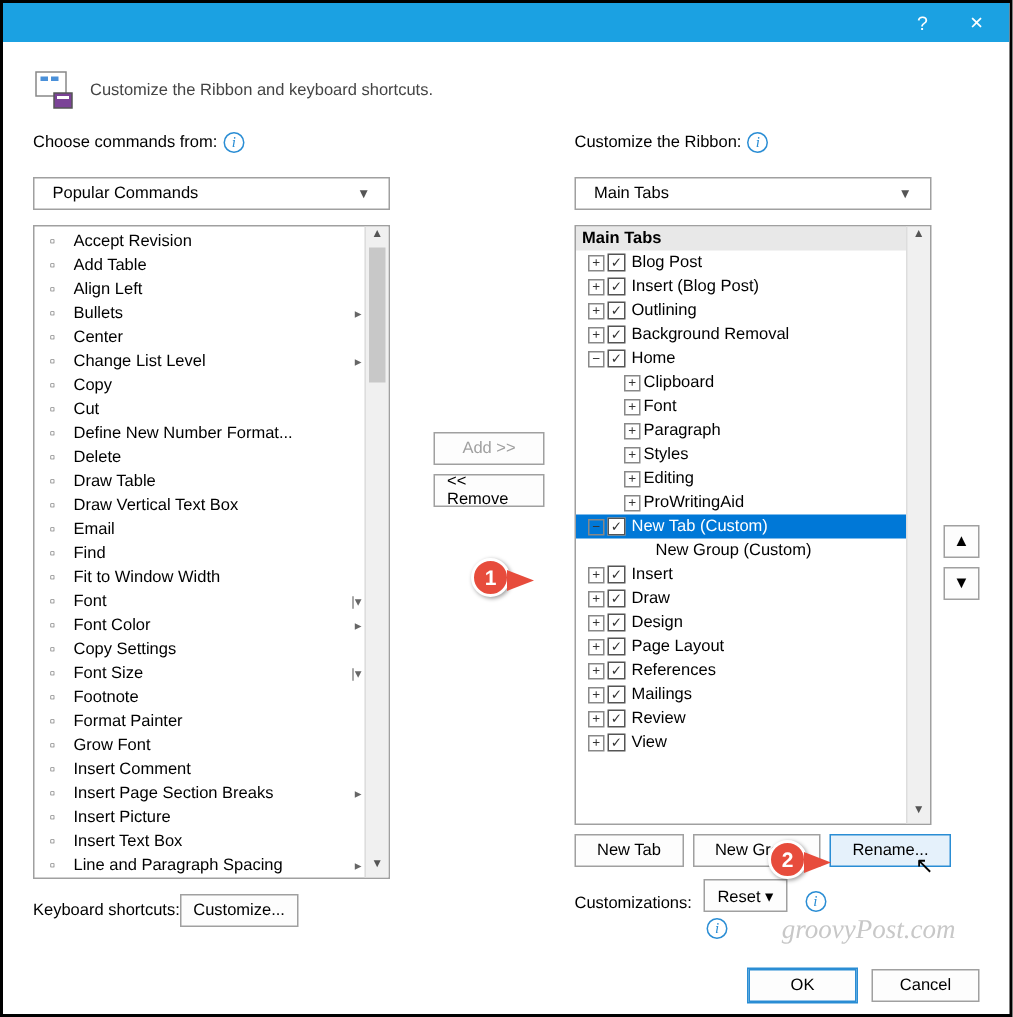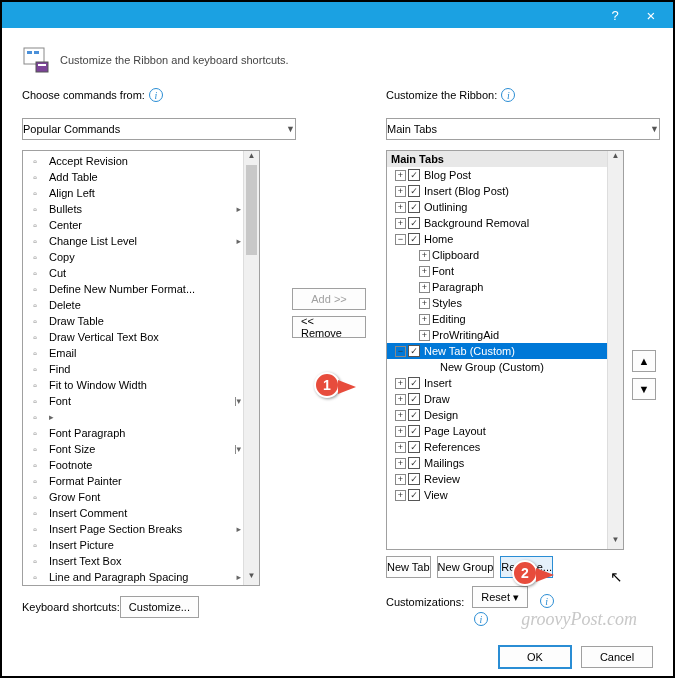--- a/index.html
+++ b/index.html
@@ -9,21 +9,21 @@
 .titlebar .cls{font-size:15px}
 .content{padding:18px 20px 10px 20px;position:relative}
 .hdr{display:flex;align-items:center;margin-bottom:14px}
 .hdr svg{margin-right:10px}
 .hdr-txt{color:#444}
 .row{display:flex;gap:20px}
 .colL{width:250px}
 .colR{flex:1}
 .lbl{display:flex;align-items:center;margin-bottom:16px}
 .info{display:inline-flex;width:14px;height:14px;border:1px solid #2a8dd4;border-radius:50%;color:#2a8dd4;font-style:italic;font-family:Georgia,serif;font-size:10px;align-items:center;justify-content:center;margin-left:4px}
-.combo{width:274px;height:22px;border:1px solid #a0a0a0;background:#fff;display:flex;align-items:center;justify-content:space-between;padding:0 0;margin-bottom:10px}
+.combo{width:238px;height:22px;border:1px solid #a0a0a0;background:#fff;display:flex;align-items:center;justify-content:space-between;padding:0 12px;margin-bottom:10px}
 .combo .arr{font-size:9px;color:#555}
 .listbox{width:238px;height:436px;border:1px solid #a0a0a0;background:#fff;position:relative;overflow:hidden}
 .listbox .sb{position:absolute;right:0;top:0;bottom:0;width:16px;background:#f0f0f0;border-left:1px solid #ddd}
 .listbox .sb .th{position:absolute;left:2px;right:2px;top:14px;height:90px;background:#c8c8c8}
 .listbox .sb .ab{position:absolute;left:0;right:0;height:14px;text-align:center;font-size:8px;color:#555}
 .lst{padding:2px 0}
 .li{display:flex;align-items:center;height:16px;padding-left:4px}
 .li .ico{width:16px;height:14px;display:flex;align-items:center;justify-content:center;margin-right:6px;font-size:10px;color:#555}
 .li .txt{flex:1;white-space:nowrap;overflow:hidden}
 .li .sub{font-size:9px;color:#666;margin-right:18px}
@@ -38,21 +38,21 @@
 .tn .exp{width:11px;height:11px;border:1px solid #888;font-size:9px;line-height:9px;text-align:center;margin-right:2px;color:#333}
 .tn .cb{width:12px;height:12px;border:1px solid #555;font-size:9px;line-height:10px;text-align:center;margin-right:4px;color:#333}
 .tn.sel{background:#0078d7;color:#fff}
 .tn.sel .cb{background:#fff}
 .d1{padding-left:8px}
 .d2{padding-left:32px}
 .d3{padding-left:40px}
 .updn{display:flex;flex-direction:column;gap:6px;margin-top:200px}
 .updn .btn{width:24px;padding:0}
 .bbar{display:flex;gap:6px;margin-top:6px}
-.bbar .btn{flex:0 0 auto;padding:0 0}
+.bbar .btn{flex:0 0 auto;padding:0 14px}
 .cust{display:flex;align-items:flex-end;gap:8px;margin-top:8px}
 .ftr{position:absolute;bottom:8px;right:20px;display:flex;gap:10px}
 .ftr .btn{width:72px}
 .ftr .ok{border:1px solid #2a8dd4;outline:1px solid #2a8dd4}
 .kbs{display:flex;align-items:center;margin-top:10px}
 .wm{position:absolute;right:36px;bottom:46px;font-family:Georgia,serif;font-size:18px;color:#c8c8c8;font-style:italic;z-index:1}
 .callout{position:absolute;width:26px;height:26px;border-radius:50%;background:#e74c3c;border:2px solid #fff;color:#fff;font-weight:bold;font-size:14px;display:flex;align-items:center;justify-content:center;z-index:5;box-shadow:1px 1px 3px rgba(0,0,0,.4)}
 .callout::after{content:"";position:absolute;left:22px;top:6px;border-top:7px solid transparent;border-bottom:7px solid transparent;border-left:18px solid #e74c3c}
 .cursor{position:absolute;z-index:6;font-size:15px}
 </style>
@@ -151,25 +151,26 @@
               <span class="ico">▫</span>
               <span class="txt">Fit to Window Width</span>
             </div>
             <div class="li">
               <span class="ico">▫</span>
               <span class="txt">Font</span>
               <span class="sub">|▾</span>
             </div>
             <div class="li">
               <span class="ico">▫</span>
-              <span class="sub">▸</span>
-            </div>
-            <div class="li">
-              <span class="ico">▫</span>
-              <span class="txt">Font Paragraph</span>
+              <span class="txt">Font Color</span>
+              <span class="sub">▸</span>
+            </div>
+            <div class="li">
+              <span class="ico">▫</span>
+              <span class="txt">Copy Settings</span>
             </div>
             <div class="li">
               <span class="ico">▫</span>
               <span class="txt">Font Size</span>
               <span class="sub">|▾</span>
             </div>
             <div class="li">
               <span class="ico">▫</span>
               <span class="txt">Footnote</span>
             </div>

